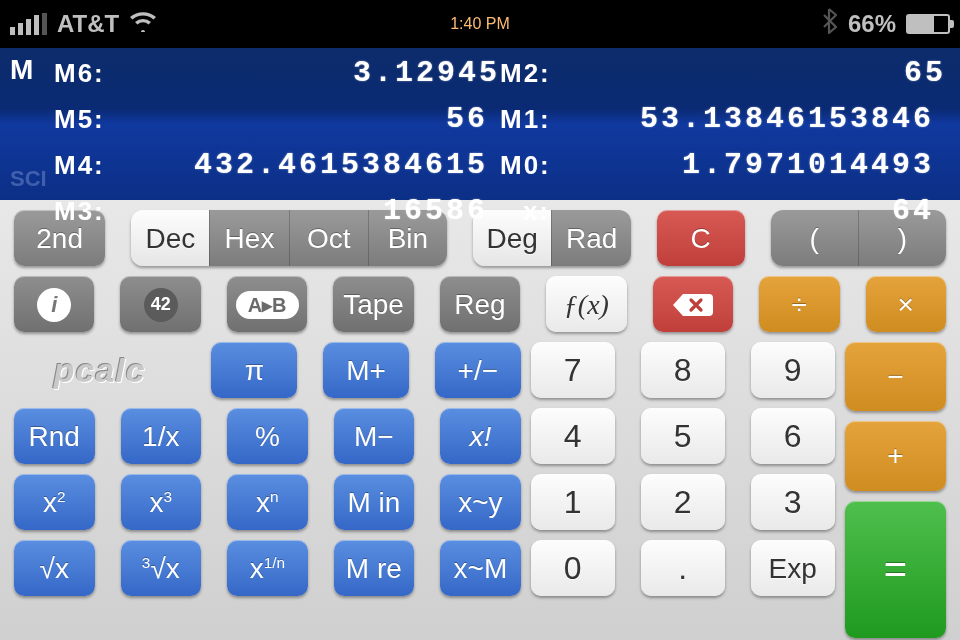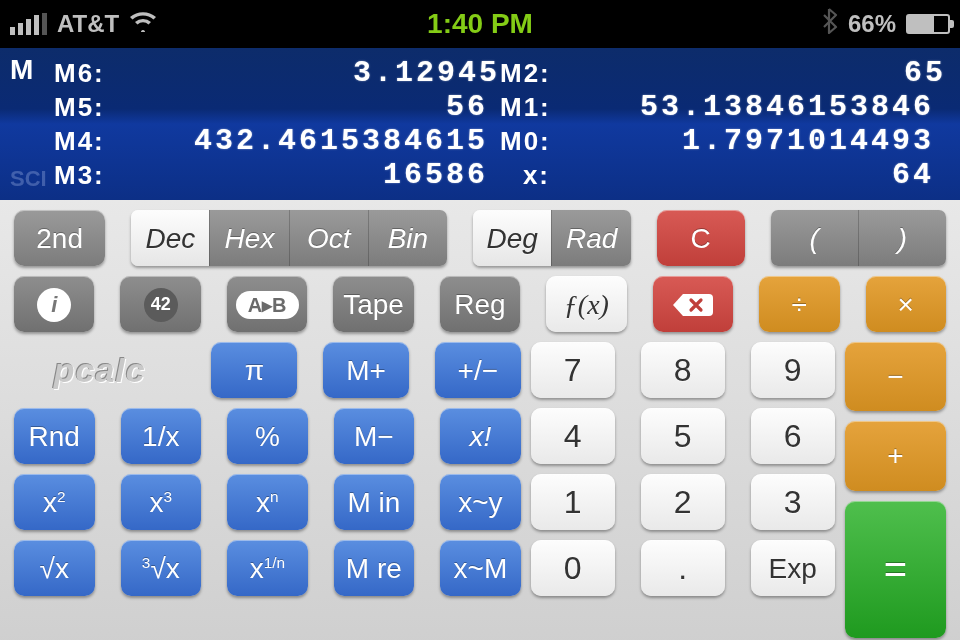--- a/index.html
+++ b/index.html
@@ -11,21 +11,21 @@
     background: #000;
     color: #bfbfbf;
     display: flex;
     align-items: center;
     justify-content: space-between;
     padding: 0 10px;
     font-size: 24px;
     font-weight: 600;
   }
   .status-left, .status-right { display: flex; align-items: center; gap: 10px; }
-  .status-center { position: absolute; left: 50%; transform: translateX(-50%); color: #84cc16; font-size: 28px; font-weight: 700; }
+  .status-center { position: absolute; left: 50%; transform: translateX(-50%); color: #fdba74; font-size: 16px; font-weight: 400; }
   .signal-bars { display: flex; align-items: flex-end; gap: 3px; height: 22px; }
   .signal-bars span { width: 5px; background: #bfbfbf; }
   .signal-bars span:nth-child(1){height:8px}
   .signal-bars span:nth-child(2){height:12px}
   .signal-bars span:nth-child(3){height:16px}
   .signal-bars span:nth-child(4){height:20px}
   .signal-bars span:nth-child(5){height:22px; background: #555;}
   .battery { display: flex; align-items: center; gap: 4px; }
   .battery-body { width: 44px; height: 20px; border: 2px solid #bfbfbf; border-radius: 3px; position: relative; }
   .battery-body::after { content: ""; position: absolute; right: -6px; top: 4px; width: 4px; height: 8px; background: #bfbfbf; border-radius: 0 2px 2px 0; }
@@ -36,21 +36,21 @@
     height: 152px;
     background: linear-gradient(#0d2c6b, #0a2a74 40%, #10399f 50%, #0c2f86 100%);
     color: #fff;
     padding: 8px 14px 4px 14px;
     position: relative;
     font-family: "DSEG7 Classic", "Courier New", monospace;
   }
   .display-grid {
     display: grid;
     grid-template-columns: 60px 1fr 60px 1fr;
-    row-gap: 0px;
+    row-gap: 12px;
     font-size: 30px;
     letter-spacing: 2px;
   }
   .m-indicator {
     position: absolute;
     top: 6px; left: 10px;
     font-size: 28px; font-weight: 700;
     font-family: "Helvetica Neue", Arial, sans-serif;
   }
   .sci-indicator {
@@ -105,21 +105,21 @@
 
   .k-darkgray { background: linear-gradient(#9a9a9a, #7c7c7c); }
   .k-gray     { background: linear-gradient(#8e8e8e, #707070); }
   .k-lightsel { background: linear-gradient(#fdfdfd, #e6e6e6); color: #333; text-shadow: 0 1px 0 rgba(255,255,255,0.6); }
   .k-blue     { background: linear-gradient(#5a8ee0, #3568c7); }
   .k-white    { background: linear-gradient(#fdfdfd, #e9e9e9); color: #333; text-shadow: 0 1px 0 rgba(255,255,255,0.6); font-size: 32px; }
   .k-orange   { background: linear-gradient(#e5a33c, #cf8c20); }
   .k-red      { background: linear-gradient(#d85a55, #c03f3a); }
   .k-green    { background: linear-gradient(#4fbf4d, #1f9a1f); }
 
-  .seg { display: flex; border-radius: 7px; overflow: hidden; box-shadow: 0 2px 3px rgba(0,0,0,0.35), inset 0 1px 0 rgba(255,255,255,0.4); font-style: italic; }
+  .seg { display: flex; border-radius: 12px; overflow: hidden; box-shadow: 0 2px 3px rgba(0,0,0,0.35), inset 0 1px 0 rgba(255,255,255,0.4); }
   .seg .key { border-radius: 0; box-shadow: none; border-left: 1px solid rgba(0,0,0,0.2); }
   .seg .key:first-child { border-left: none; }
 
   .key sup { font-size: 0.55em; vertical-align: super; line-height: 0; }
   .pill {
     background: #fff; color: #6a6a6a; border-radius: 14px;
     font-size: 20px; font-weight: 700; padding: 2px 12px;
     text-shadow: none;
   }
   .icon-circle {

